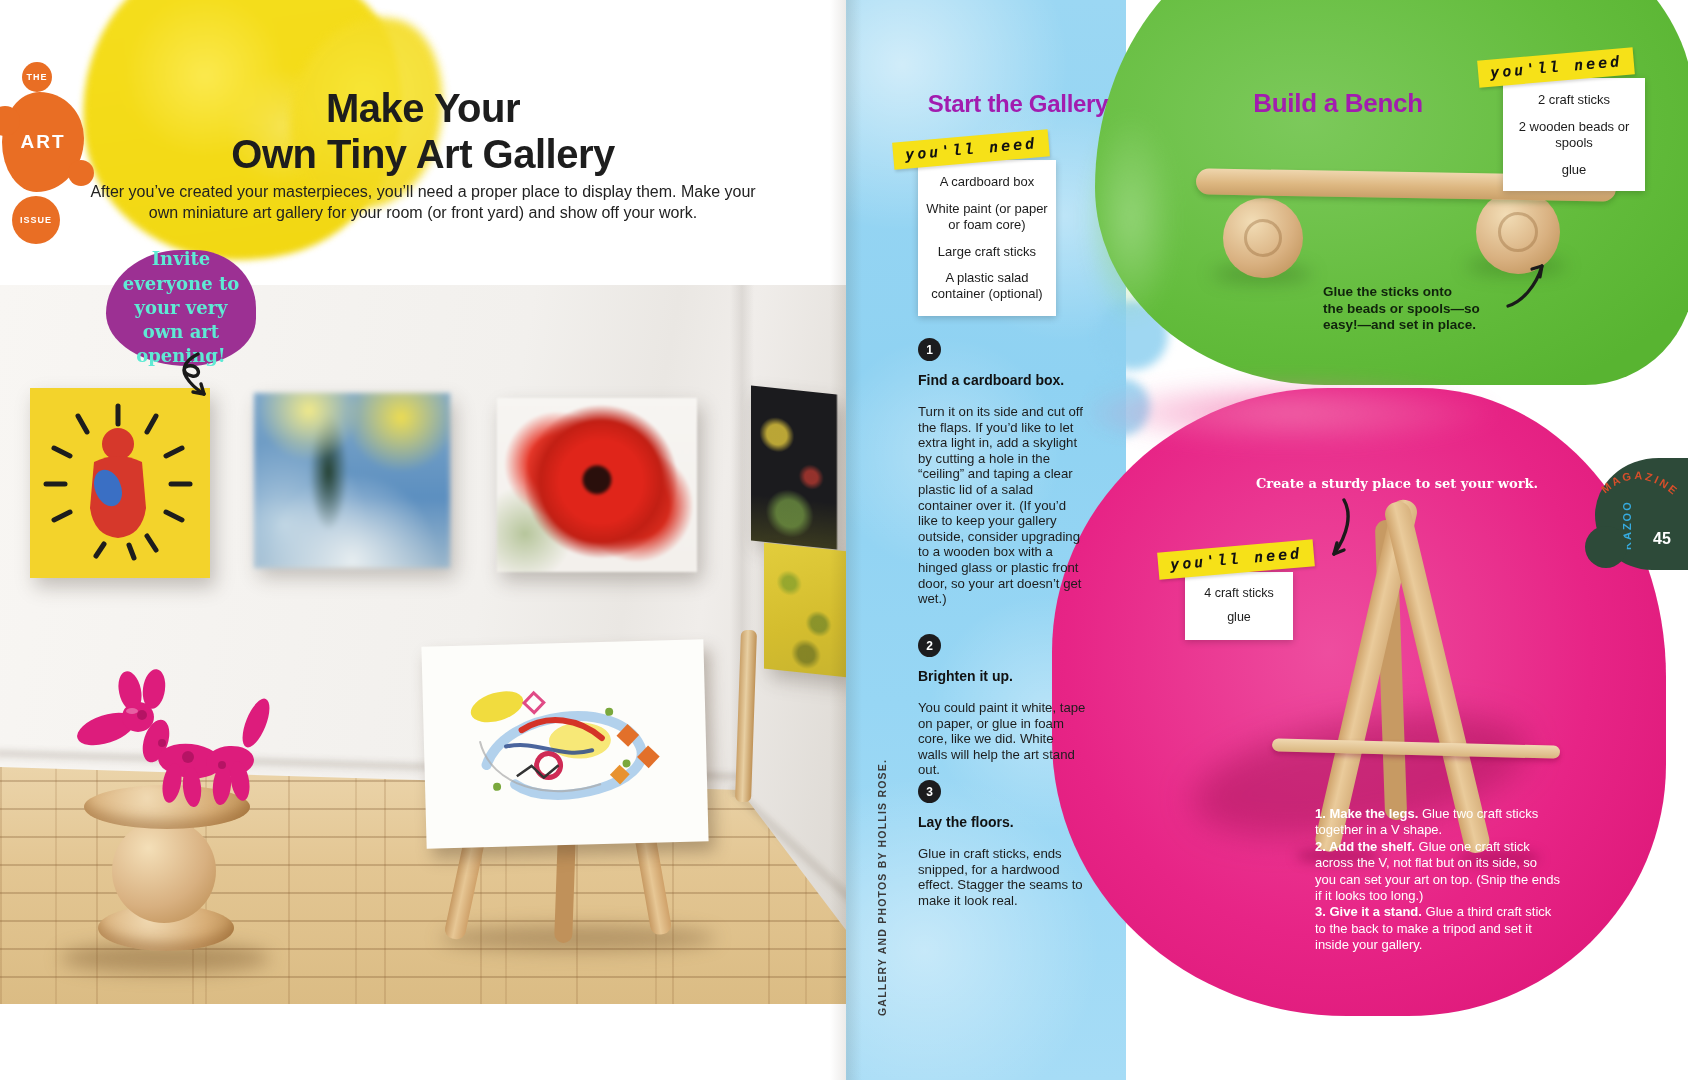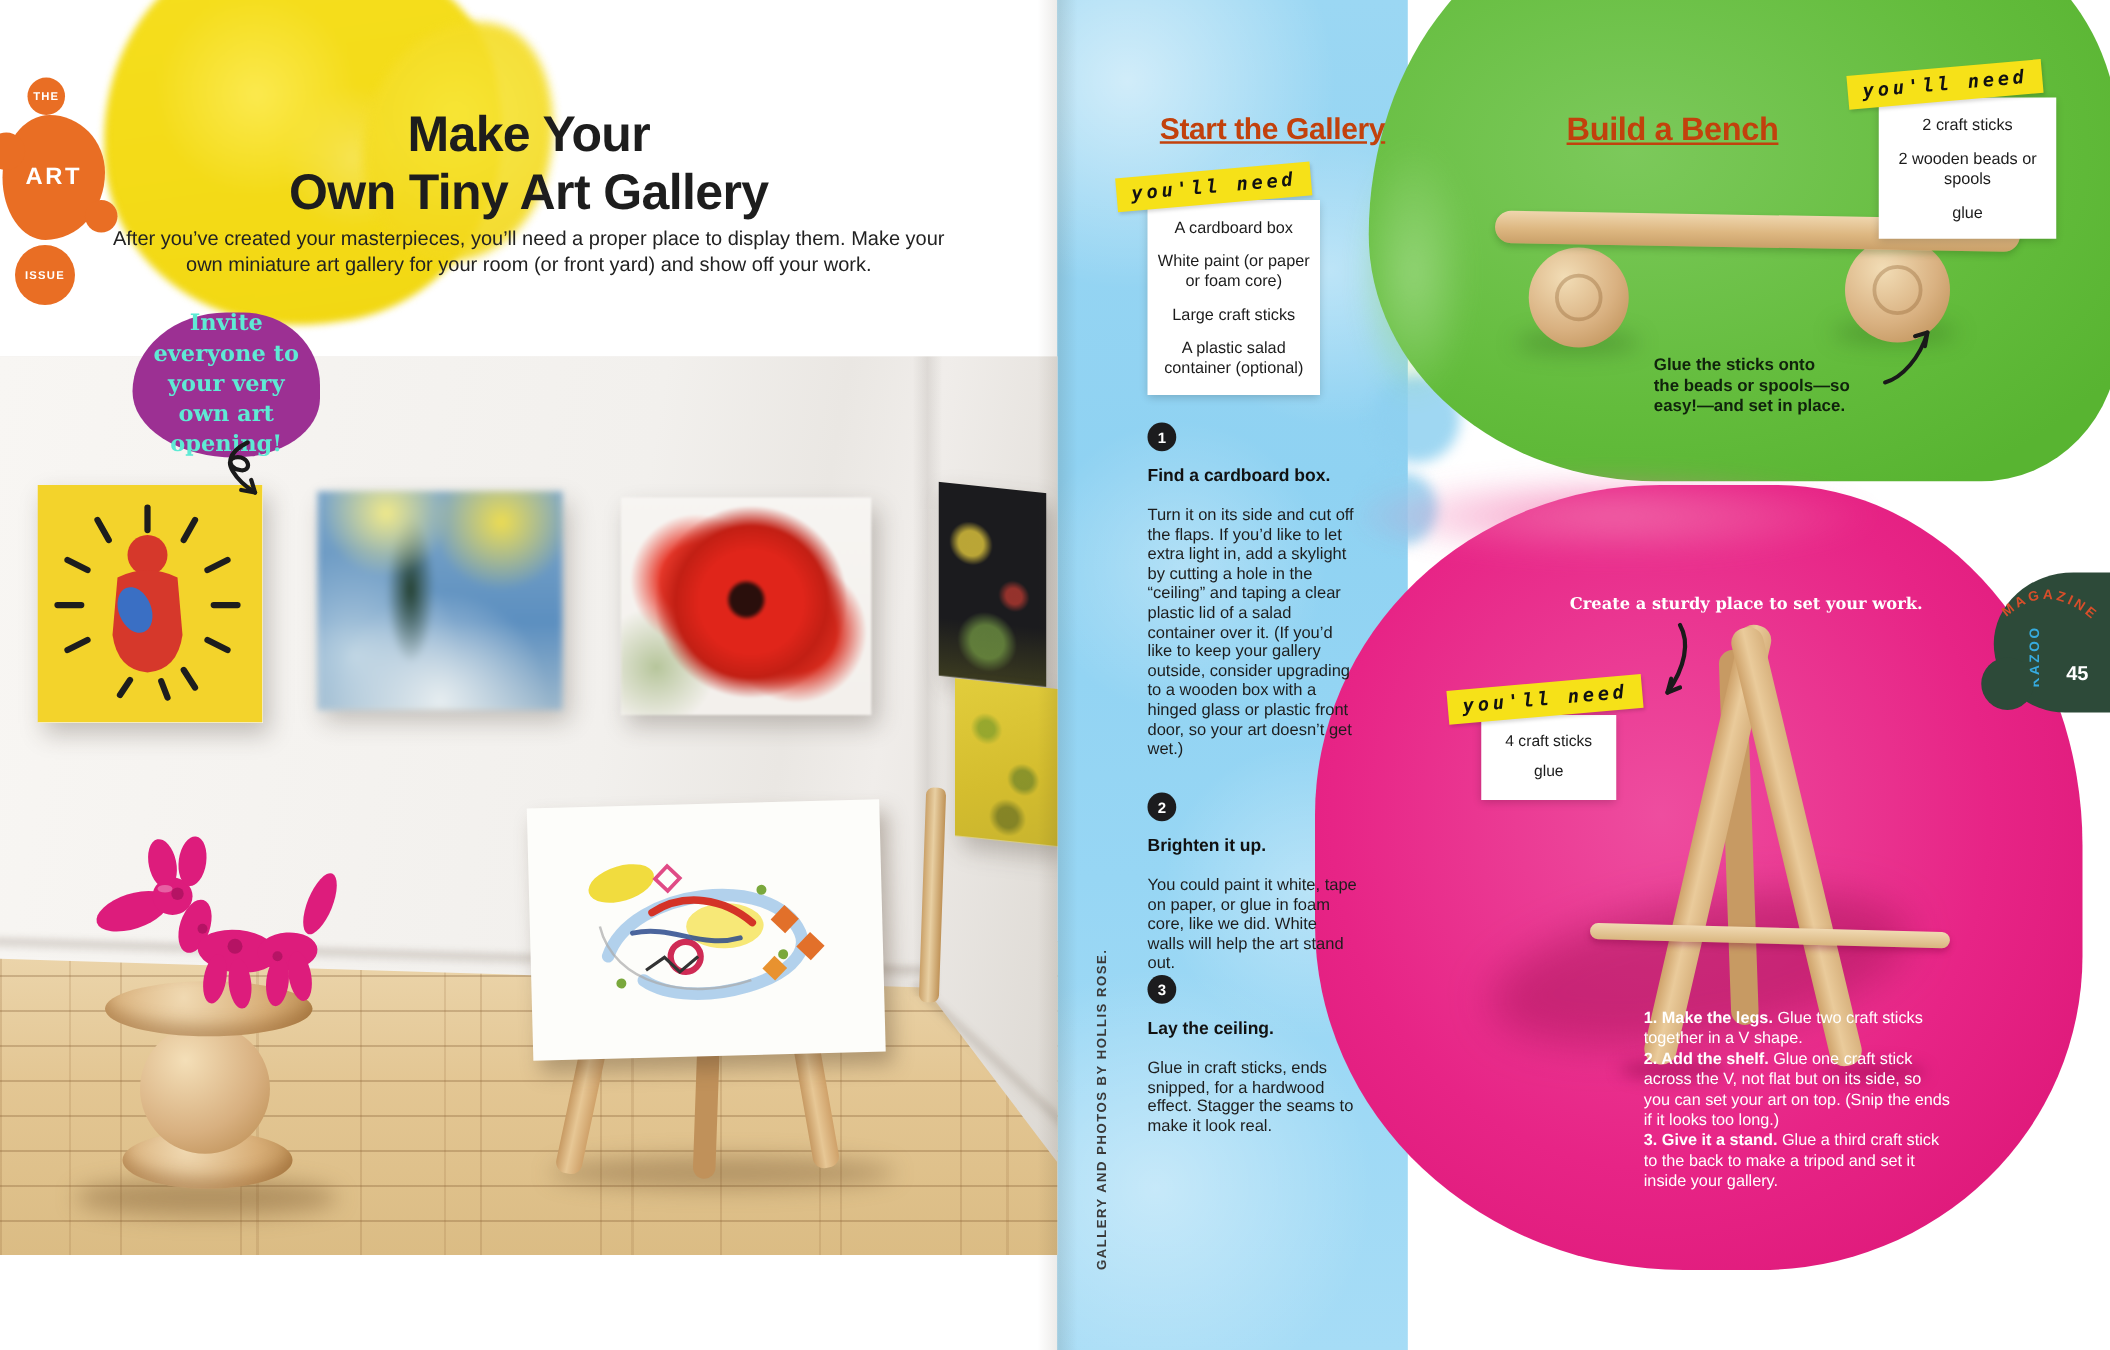--- a/index.html
+++ b/index.html
@@ -113,21 +113,21 @@
     box-shadow:inset 0 -9px 12px rgba(120,70,20,.35);}
   .sphere{left:112px;top:534px;width:104px;height:104px;border-radius:50%;
     background:radial-gradient(circle at 35% 28%, #f4dfb8, #d8b080 58%, #b68649);}
   .soft-shadow{border-radius:50%;filter:blur(9px);}
   .easel-canvas{left:424px;top:358px;width:282px;height:202px;background:#fdfdfa;transform:rotate(-1.5deg);
     box-shadow:6px 10px 16px rgba(80,60,40,.35);z-index:3;}
   .mini-leg{background:linear-gradient(90deg,#c79a63,#e7c795 45%,#cfa169);border-radius:9px;}
 
   
   .sg-head{left:900px;top:90px;width:236px;text-align:center;font-size:24px;z-index:4;}
-  .h-section{font-weight:800;letter-spacing:-.3px;color:#c2410c;text-decoration:underline;}
+  .h-section{font-weight:800;letter-spacing:-.3px;color:#a21caf;}
   .tag{position:absolute;background:#f6e118;color:#111;font-family:"DejaVu Sans Mono",monospace;
     font-style:italic;font-weight:bold;font-size:15px;letter-spacing:3px;padding:4px 12px 5px;
     transform:rotate(-5deg);box-shadow:1px 2px 3px rgba(0,0,0,.15);white-space:nowrap;z-index:6;}
   .card{position:absolute;background:#fff;margin:0;padding:14px 8px;list-style:none;
     box-shadow:0 2px 7px rgba(0,0,0,.2);display:flex;flex-direction:column;gap:11px;
     text-align:center;font-size:13px;line-height:1.22;color:#1c1c1c;z-index:5;}
   .step{position:absolute;left:918px;width:168px;z-index:4;}
   .stepnum{width:23px;height:23px;border-radius:50%;background:#1c1c1e;color:#fff;font-size:12px;
     font-weight:bold;display:flex;align-items:center;justify-content:center;}
   .step-title{margin-top:11px;font-size:14px;font-weight:800;color:#111;}
@@ -314,21 +314,21 @@
     <div class="step-title">Find a cardboard box.</div>
     <div class="step-body">Turn it on its side and cut off the flaps. If you’d like to let extra light in, add a skylight by cutting a hole in the “ceiling” and taping a clear plastic lid of a salad container over it. (If you’d like to keep your gallery outside, consider upgrading to a wooden box with a hinged glass or plastic front door, so your art doesn’t get wet.)</div>
   </div>
   <div class="step" style="top:634px;">
     <div class="stepnum">2</div>
     <div class="step-title">Brighten it up.</div>
     <div class="step-body">You could paint it white, tape on paper, or glue in foam core, like we did. White walls will help the art stand out.</div>
   </div>
   <div class="step" style="top:780px;">
     <div class="stepnum">3</div>
-    <div class="step-title">Lay the ceiling.</div>
+    <div class="step-title">Lay the floors.</div>
     <div class="step-body">Glue in craft sticks, ends snipped, for a hardwood effect. Stagger the seams to make it look real.</div>
   </div>
   <div class="abs credit">GALLERY AND PHOTOS BY HOLLIS ROSE.</div>
 
   <div class="abs bench-head h-section">Build a Bench</div>
   <div class="tag" style="left:1478px;top:54px;">you'll need</div>
   <ul class="card" style="left:1503px;top:78px;width:126px;align-items:center;">
     <li>2 craft sticks</li>
     <li>2 wooden beads or spools</li>
     <li>glue</li>

